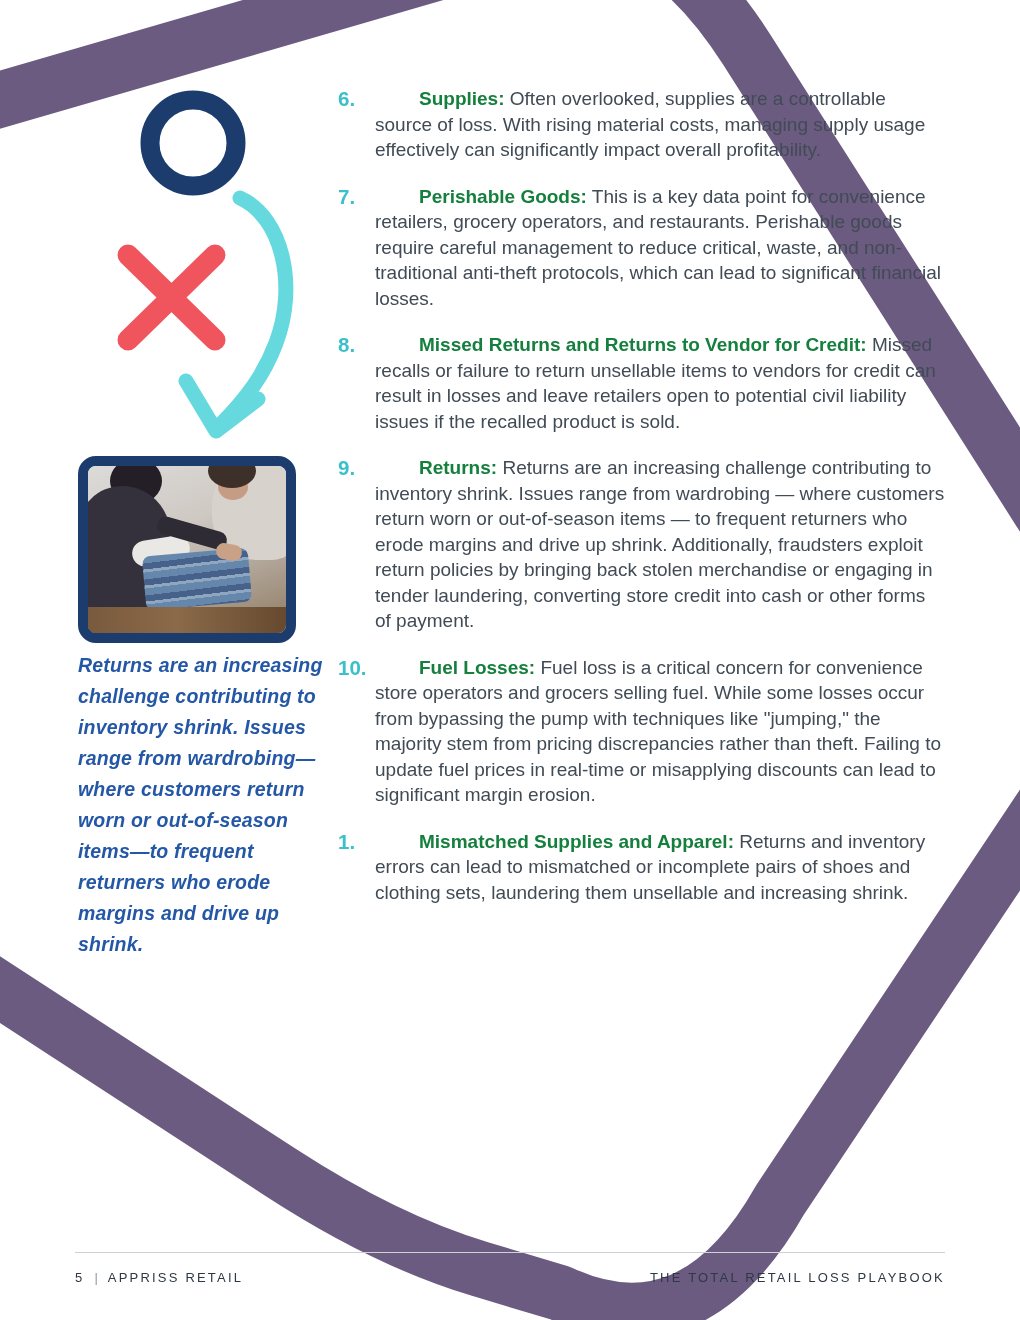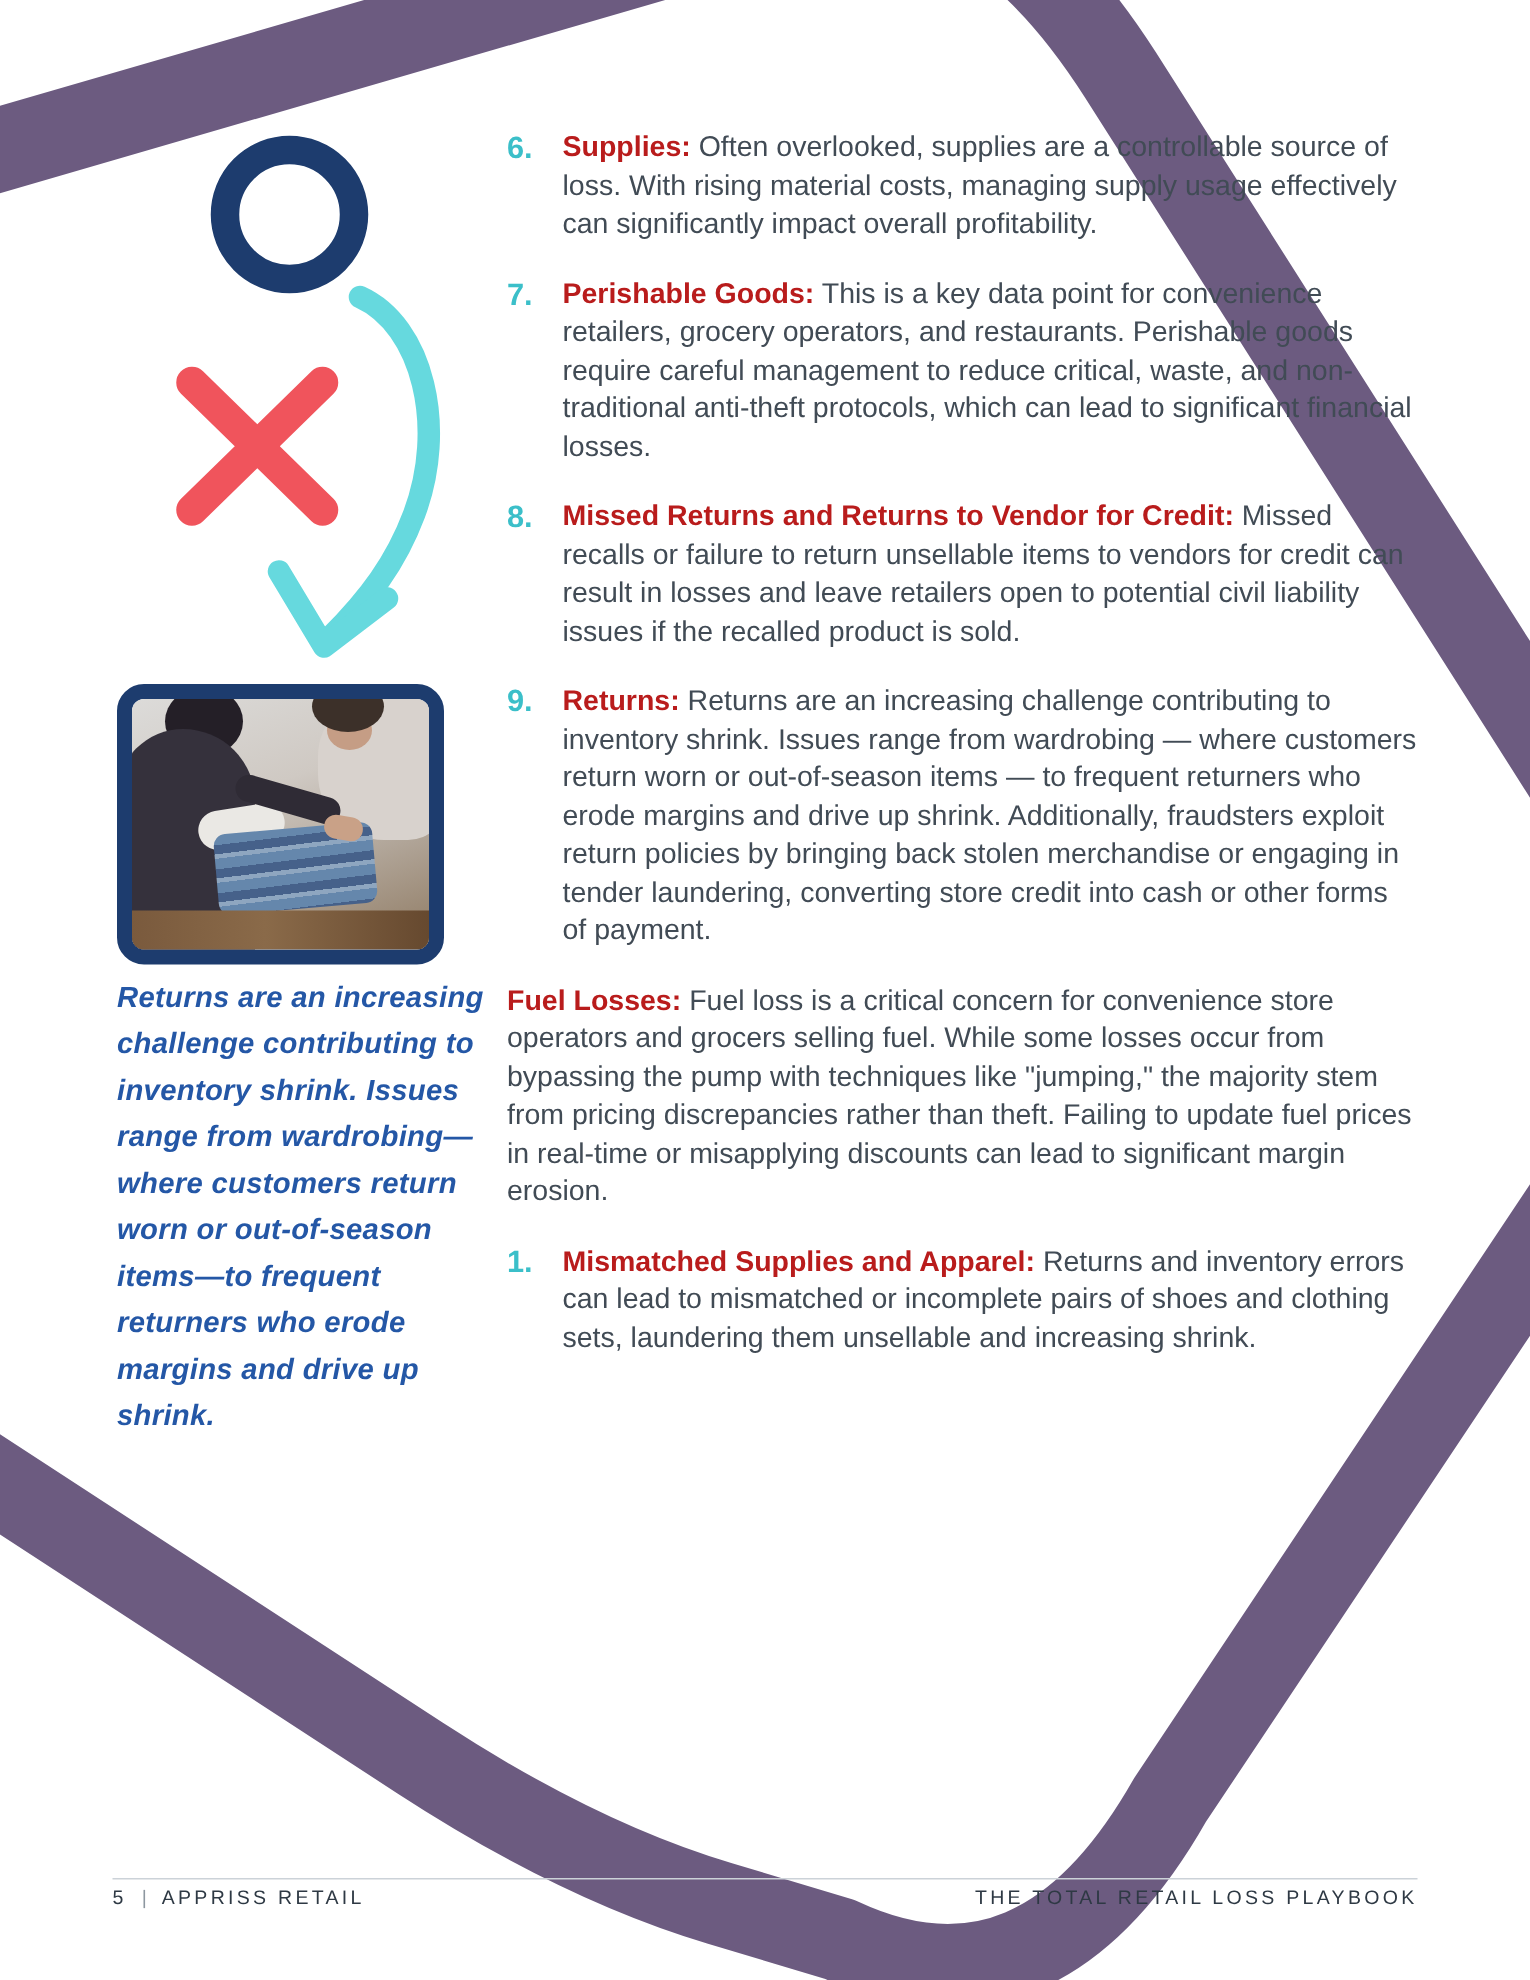--- a/index.html
+++ b/index.html
@@ -40,26 +40,26 @@
     position:absolute; left:78px; top:650px; width:250px; z-index:2;
     font-style:italic; font-weight:700; font-size:19.5px; line-height:31px;
     color:#2457a6; letter-spacing:0.2px;
   }
 
   
   .list { position:absolute; left:338px; top:86px; width:608px; z-index:2; }
   .item { display:flex; margin-bottom:21px; }
   .num { flex:0 0 37px; font-weight:700; font-size:20.5px; color:#3bbfc9; line-height:25.5px; }
   .itext { font-size:19px; line-height:25.5px; color:#414b55; }
-  .itext b { color:#b91c1c; font-weight:700; }
+  .itext b { color:#15803d; font-weight:700;margin-left:44px; }
 
   
   .footer {
     position:absolute; left:75px; top:1252px; width:870px; z-index:2;
-    border-top:1px solid #ccd2d8; padding-top:4px;
+    border-top:1px solid #ccd2d8; padding-top:17px;
     display:flex; justify-content:space-between; align-items:center;
     font-size:13px; letter-spacing:2.2px; color:#2e3944;
   }
   .footer .sep { color:#8d97a0; margin:0 10px; letter-spacing:0; }
 </style>
 </head>
 <body>
 
 <div class="page">
 
@@ -107,20 +107,21 @@
       <span class="num">8.</span>
       <p class="itext"><b>Missed Returns and Returns to Vendor for Credit:</b> <span>Missed recalls or failure to return unsellable items to vendors for credit can result in losses and leave retailers open to potential civil liability issues if the recalled product is sold.</span></p>
     </div>
 
     <div class="item">
       <span class="num">9.</span>
       <p class="itext"><b>Returns:</b> <span>Returns are an increasing challenge contributing to inventory shrink. Issues range from wardrobing — where customers return worn or out-of-season items — to frequent returners who erode margins and drive up shrink. Additionally, fraudsters exploit return policies by bringing back stolen merchandise or engaging in tender laundering, converting store credit into cash or other forms of payment.</span></p>
     </div>
 
     <div class="item">
+      <span class="num">10.</span>
       <p class="itext"><b>Fuel Losses:</b> <span>Fuel loss is a critical concern for convenience store operators and grocers selling fuel. While some losses occur from bypassing the pump with techniques like "jumping," the majority stem from pricing discrepancies rather than theft. Failing to update fuel prices in real-time or misapplying discounts can lead to significant margin erosion.</span></p>
     </div>
 
     <div class="item">
       <span class="num">1.</span>
       <p class="itext"><b>Mismatched Supplies and Apparel:</b> <span>Returns and inventory errors can lead to mismatched or incomplete pairs of shoes and clothing sets, laundering them unsellable and increasing shrink.</span></p>
     </div>
 
   </div>
 

